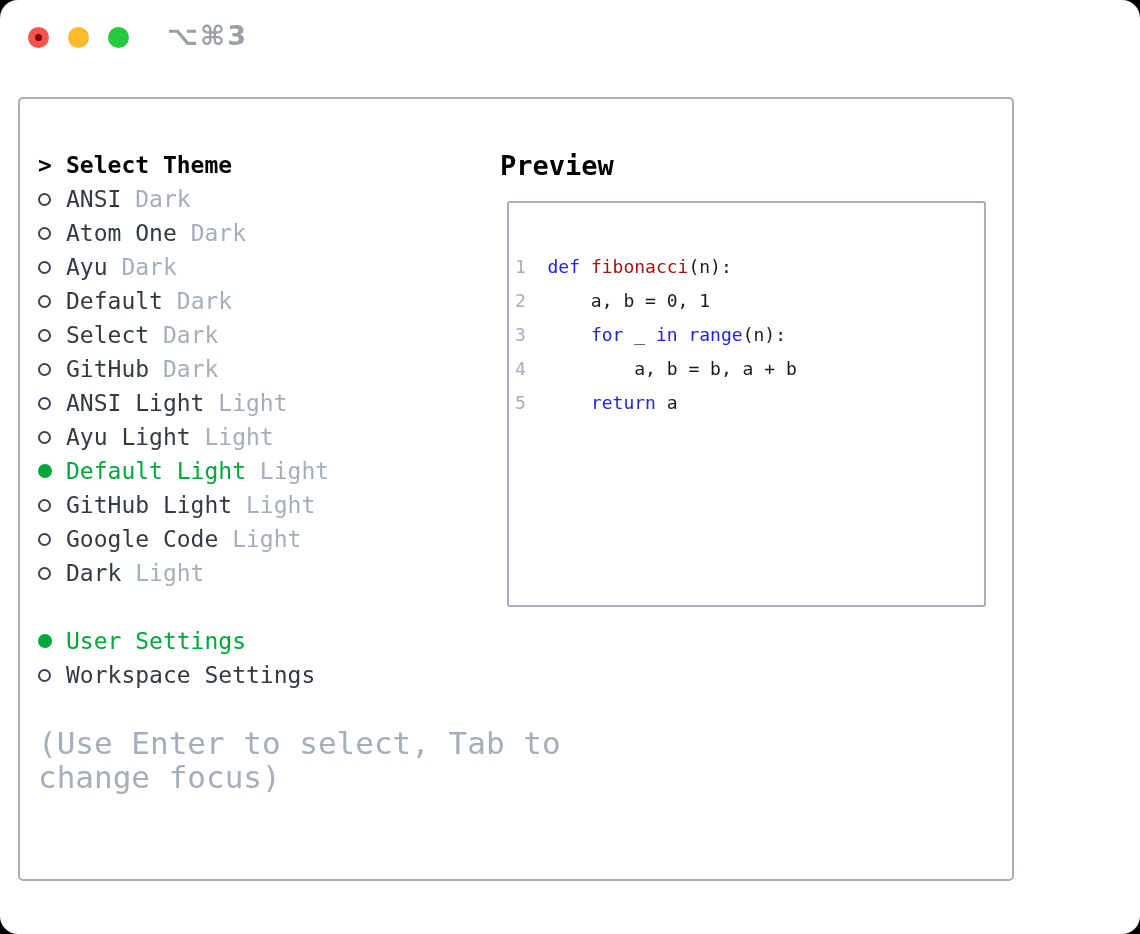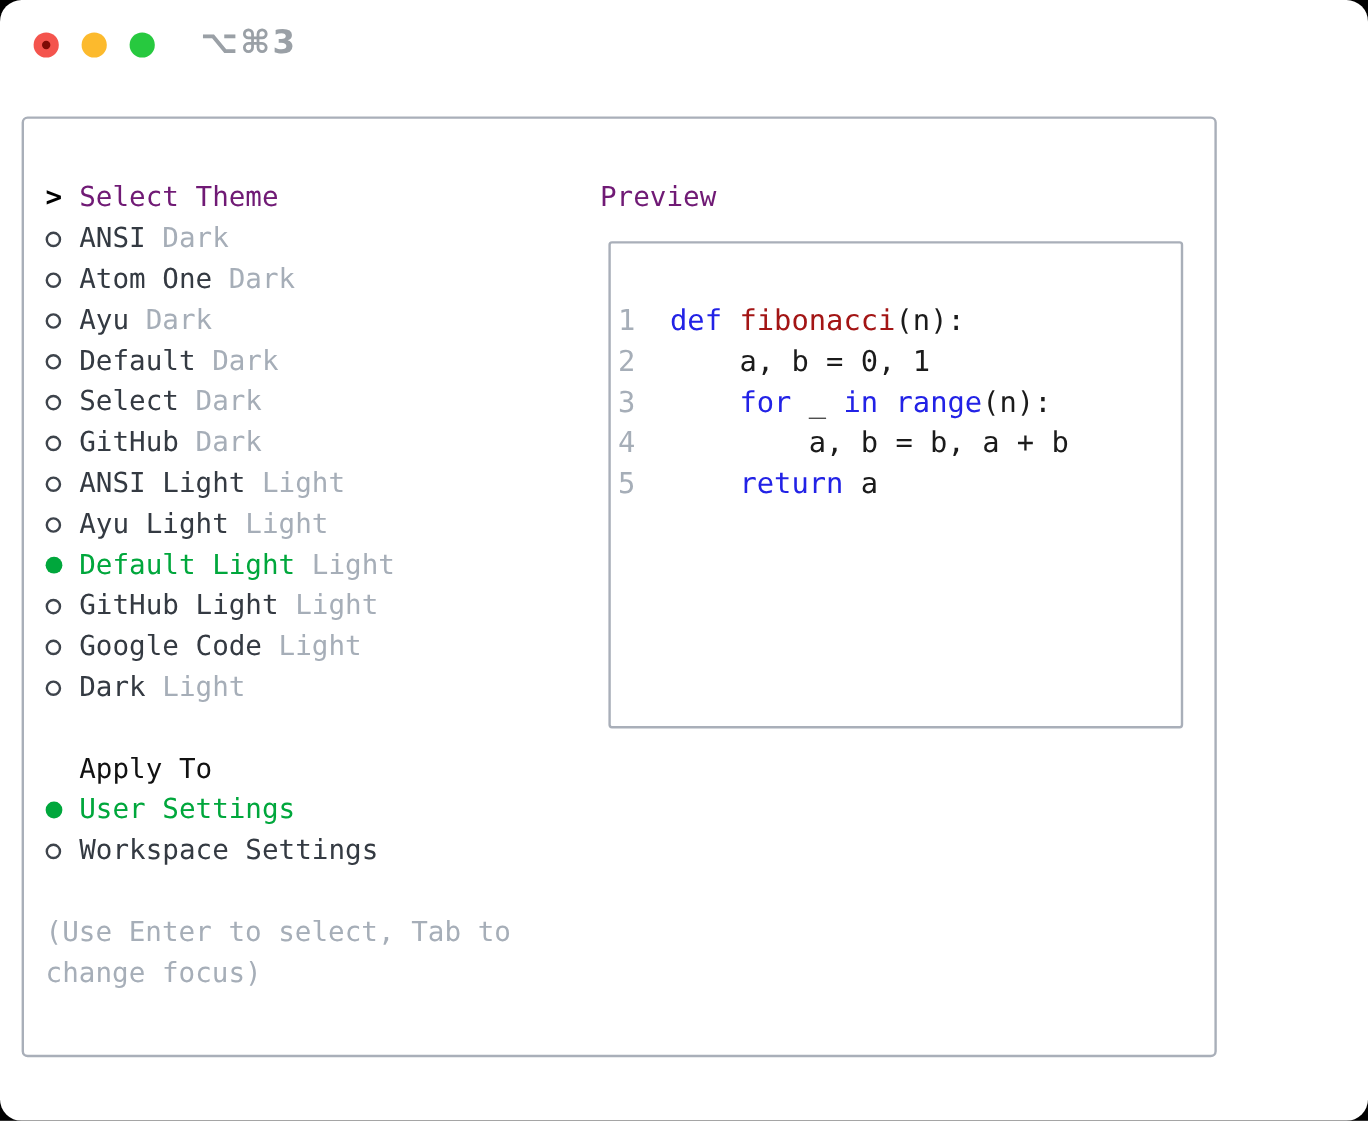--- a/index.html
+++ b/index.html
@@ -27,34 +27,34 @@
     border:2px solid var(--border_gray);border-radius:5px;
   }
   
   .left-col{position:absolute;left:38px;top:148px;}
   .row{display:flex;align-items:center;height:34px;font-size:23px;color:var(--text_dark);white-space:pre;}
   .marker{width:28px;flex:none;display:flex;align-items:center;}
   .prompt{font-weight:bold;color:#000;font-size:23px;}
   .circle{width:13px;height:13px;border-radius:50%;box-sizing:border-box;}
   .circle.hollow{border:2px solid #3e444c;}
   .circle.filled{width:14px;height:14px;border:none;background:var(--accent_green);}
-  .title{font-weight:normal;color:#701a75;}
+  .title{font-weight:bold;color:#000000;}
   .subtitle{color:#111;}
   .sel{color:var(--accent_green);}
   .tag{color:var(--muted_gray);margin-left:0.602em;}
   .spacer{height:34px;}
-  .hint-line{height:34px;display:flex;align-items:center;font-size:23px;color:var(--muted_gray);white-space:pre;}
+  .hint-line{height:34px;display:flex;align-items:center;font-size:31px;color:var(--muted_gray);white-space:pre;}
   
-  .preview-heading{position:absolute;left:500px;top:148px;height:34px;display:flex;align-items:center;font-size:23px;}
+  .preview-heading{position:absolute;left:500px;top:148px;height:34px;display:flex;align-items:center;font-size:27px;}
   .preview-box{
     position:absolute;left:507px;top:201px;width:479px;height:406px;box-sizing:border-box;
     border:2px solid var(--border_gray);border-radius:3px;
     padding:47px 0 0 6px;overflow:hidden;
   }
-  .pline{height:34px;line-height:34px;font-size:24px;white-space:pre;}
+  .pline{height:34px;line-height:34px;font-size:18px;white-space:pre;}
   .ln{color:var(--muted_gray);}
   .tok-kw{color:var(--keyword_blue);}
   .tok-fn{color:var(--function_red);}
   .tok-pl{color:#1b1b1b;}
   .diff-context{color:var(--context_gray);}
   .diff-deleted{color:var(--deleted_red);}
   .diff-added{color:var(--added_green);}
 </style>
 </head>
 <body>
@@ -90,24 +90,20 @@
         <div class="row"><span class="marker"><span class="circle hollow"></span></span><span>ANSI Light</span><span class="tag">Light</span></div>
         <div class="row"><span class="marker"><span class="circle hollow"></span></span><span>Ayu Light</span><span class="tag">Light</span></div>
         <div class="row"><span class="marker"><span class="circle filled"></span></span><span class="sel">Default Light</span><span class="tag">Light</span></div>
         <div class="row"><span class="marker"><span class="circle hollow"></span></span><span>GitHub Light</span><span class="tag">Light</span></div>
         <div class="row"><span class="marker"><span class="circle hollow"></span></span><span>Google Code</span><span class="tag">Light</span></div>
         <div class="row"><span class="marker"><span class="circle hollow"></span></span><span>Dark</span><span class="tag">Light</span></div>
       </div>
 
     <div class="spacer"></div>
 
-    <div class="row">
-      <span class="marker"></span>
-      <span class="subtitle">Apply To</span>
-    </div>
 
     <div id="apply-list">
         <div class="row"><span class="marker"><span class="circle filled"></span></span><span class="sel">User Settings</span></div>
         <div class="row"><span class="marker"><span class="circle hollow"></span></span><span>Workspace Settings</span></div>
       </div>
 
     <div class="spacer"></div>
 
     <div class="hint-line">(Use Enter to select, Tab to</div>
     <div class="hint-line">change focus)</div>

